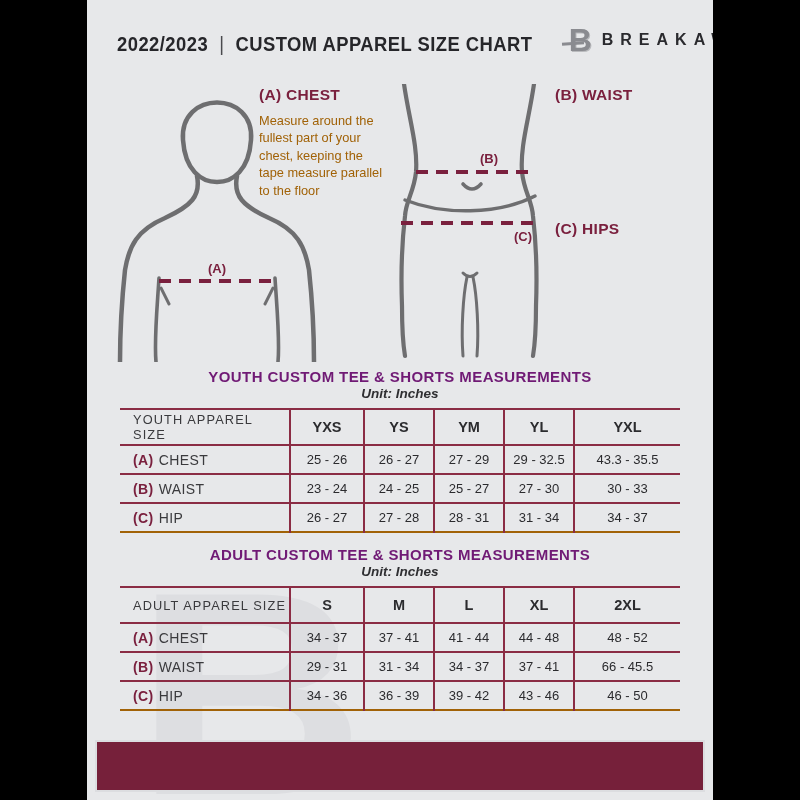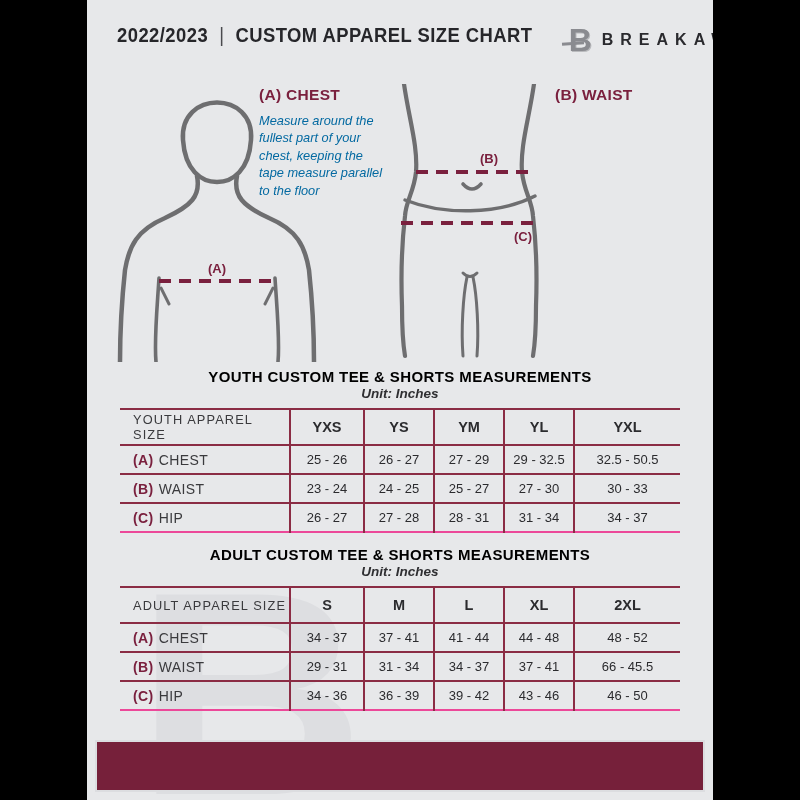--- a/index.html
+++ b/index.html
@@ -4,52 +4,52 @@
 <style>
   * { margin:0; padding:0; box-sizing:border-box; }
   html,body { width:800px; height:800px; background:#000; font-family:"Liberation Sans", sans-serif; }
   .stage { position:relative; width:800px; height:800px; background:#000; overflow:hidden; }
   .page { position:absolute; left:87px; top:0; width:626px; height:800px; background:#e7e8ea; overflow:hidden; }
 
   .watermark { position:absolute; left:48px; top:548px; font-size:290px; line-height:1;
     font-weight:700; color:#dddee1; z-index:0; transform:scaleX(1.1); transform-origin:left top; }
 
   .header { position:absolute; top:24px; left:30px; right:26px; display:flex;
-    justify-content:space-between; align-items:flex-start; z-index:2; }
+    justify-content:space-between; align-items:flex-end; z-index:2; }
   .header-title { display:flex; align-items:center; gap:12px; color:#26262a;
     font-weight:700; font-size:20px; letter-spacing:.5px; transform:scaleX(.92); transform-origin:left center; white-space:nowrap; }
   .header-title .divider { font-weight:400; color:#4a4a4e; font-size:20px; }
   .brand { display:flex; align-items:center; gap:10px; }
   .logo-b { position:relative; font-size:32px; font-weight:700; color:#8a8b90; line-height:1;
     text-shadow:1px 1px 0 #b9babd; }
   .logo-b::before { content:""; position:absolute; left:-7px; top:56%; width:22px; height:3px;
     background:#8a8b90; transform:rotate(-4deg); }
   .brand-name { font-size:16px; font-weight:700; letter-spacing:7px; color:#2a2a2e; }
 
   .fig { position:absolute; z-index:1; }
   .fig-torso { left:30px; top:78px; }
   .fig-lower { left:296px; top:84px; }
 
   .inst { position:absolute; z-index:1; }
   .inst h3 { font-size:15.5px; font-weight:800; color:#7a203e; letter-spacing:.3px; margin-bottom:8px; }
-  .inst p { font-style:italic; font-weight:500; font-size:12.8px; color:#0369a1;
+  .inst p { font-weight:500; font-size:12.8px; color:#a16207;
     line-height:1.36; white-space:pre-line; }
   .inst-a { left:172px; top:86px; width:162px; }
   .inst-b { left:468px; top:86px; width:156px; }
   .inst-c { left:468px; top:220px; width:160px; }
 
   .table-block { position:absolute; left:0; width:100%; text-align:center; z-index:1; }
   .table-block.youth { top:368px; }
   .table-block.adult { top:546px; }
-  .table-block h2 { font-size:15px; font-weight:700; color:#000000; letter-spacing:.4px; }
+  .table-block h2 { font-size:15px; font-weight:700; color:#701a75; letter-spacing:.4px; }
   .table-block .unit { font-size:13.5px; font-style:italic; font-weight:600; color:#2f2f32; margin-top:1px; }
 
   table.size-table { width:560px; margin:7px auto 0; border-collapse:collapse; table-layout:fixed; }
   .size-table tr { border-top:2px solid #8b2c44; }
-  .size-table tbody tr:last-child { border-bottom:2px solid #ec4899; }
+  .size-table tbody tr:last-child { border-bottom:2px solid #a16207; }
   .size-table th + th, .size-table td + td { border-left:2px solid #8b2c44;border-radius:15px; }
   .size-table th { height:36px; font-size:14.5px; font-weight:700; color:#2b2b2e; }
   .size-table th.label-col { text-align:left; padding-left:13px; font-size:12.8px; font-weight:500;
     color:#3a3a3d; letter-spacing:1.1px; }
   .size-table td { height:29px; font-size:13px; color:#2b2b2e; text-align:center; }
   .size-table td.label-col { text-align:left; padding-left:13px; font-size:14px; color:#3a3a3d; letter-spacing:.4px; }
   .size-table td.label-col .key { color:#7a203e; font-weight:800; margin-right:5px; }
 
   .footer-bar { position:absolute; left:8px; top:740px; width:610px; height:52px;
     background:#76203a; border:2px solid #dcdde0; z-index:1; }
@@ -109,20 +109,21 @@
       <p>Measure around the
 fullest part of your
 chest, keeping the
 tape measure parallel
 to the floor</p>
     </div>
     <div class="inst inst-b">
       <h3><span>(B)</span> <span>WAIST</span></h3>
     </div>
     <div class="inst inst-c">
+      <h3><span>(C)</span> <span>HIPS</span></h3>
     </div>
 
     <section class="table-block youth">
       <h2>YOUTH CUSTOM TEE &amp; SHORTS MEASUREMENTS</h2>
       <div class="unit">Unit: Inches</div>
       <table class="size-table">
         <colgroup>
           <col style="width:170px">
             <col style="width:74px">
             <col style="width:70px">
@@ -140,21 +141,21 @@
             <th>YXL</th>
           </tr>
         </thead>
         <tbody>
           <tr>
             <td class="label-col"><span class="key">(A)</span><span>CHEST</span></td>
             <td>25 - 26</td>
             <td>26 - 27</td>
             <td>27 - 29</td>
             <td>29 - 32.5</td>
-            <td>32.5 - 50.5</td>
+            <td>43.3 - 35.5</td>
           </tr>
           <tr>
             <td class="label-col"><span class="key">(B)</span><span>WAIST</span></td>
             <td>23 - 24</td>
             <td>24 - 25</td>
             <td>25 - 27</td>
             <td>27 - 30</td>
             <td>30 - 33</td>
           </tr>
           <tr>

